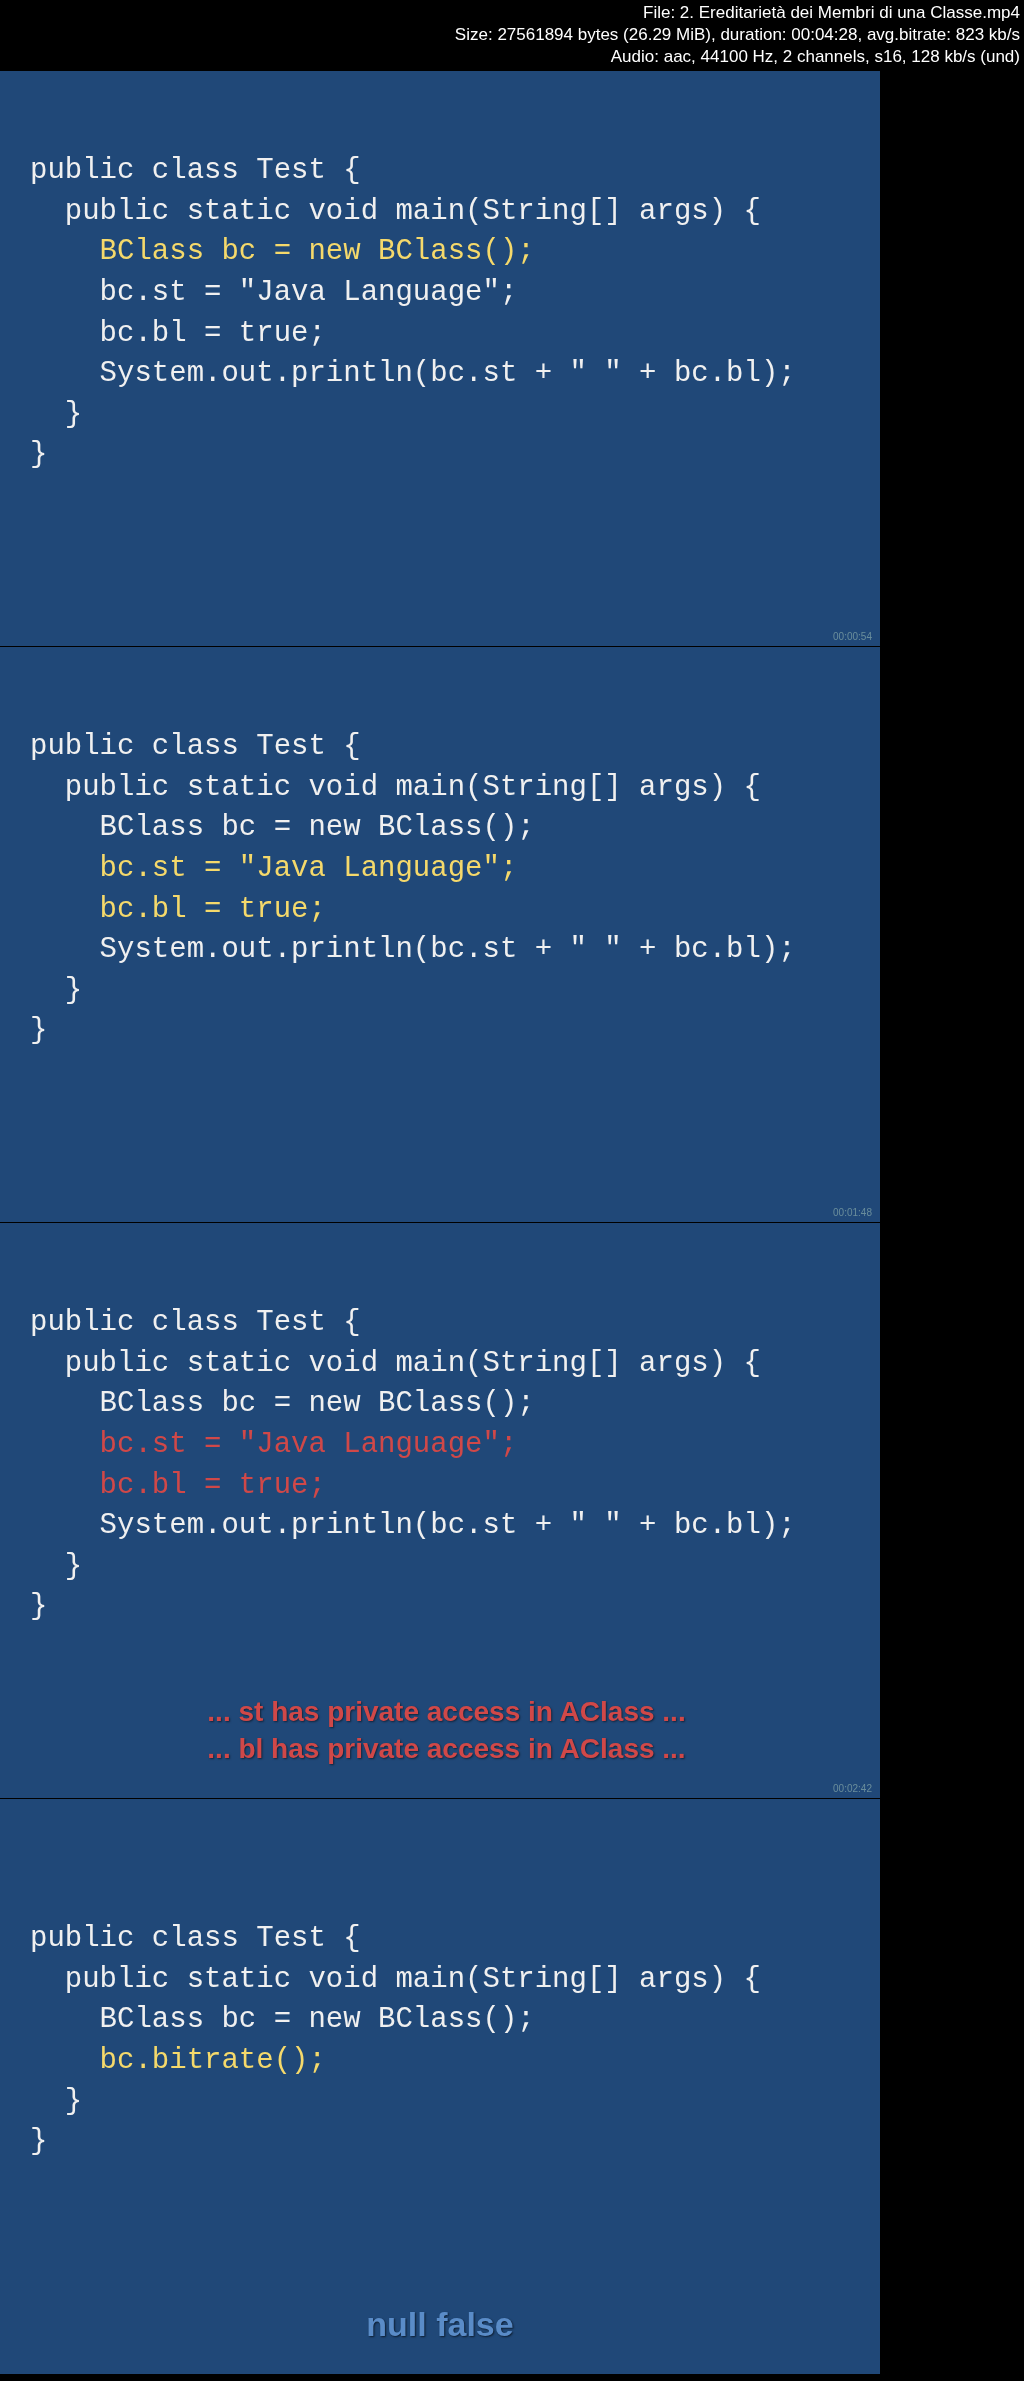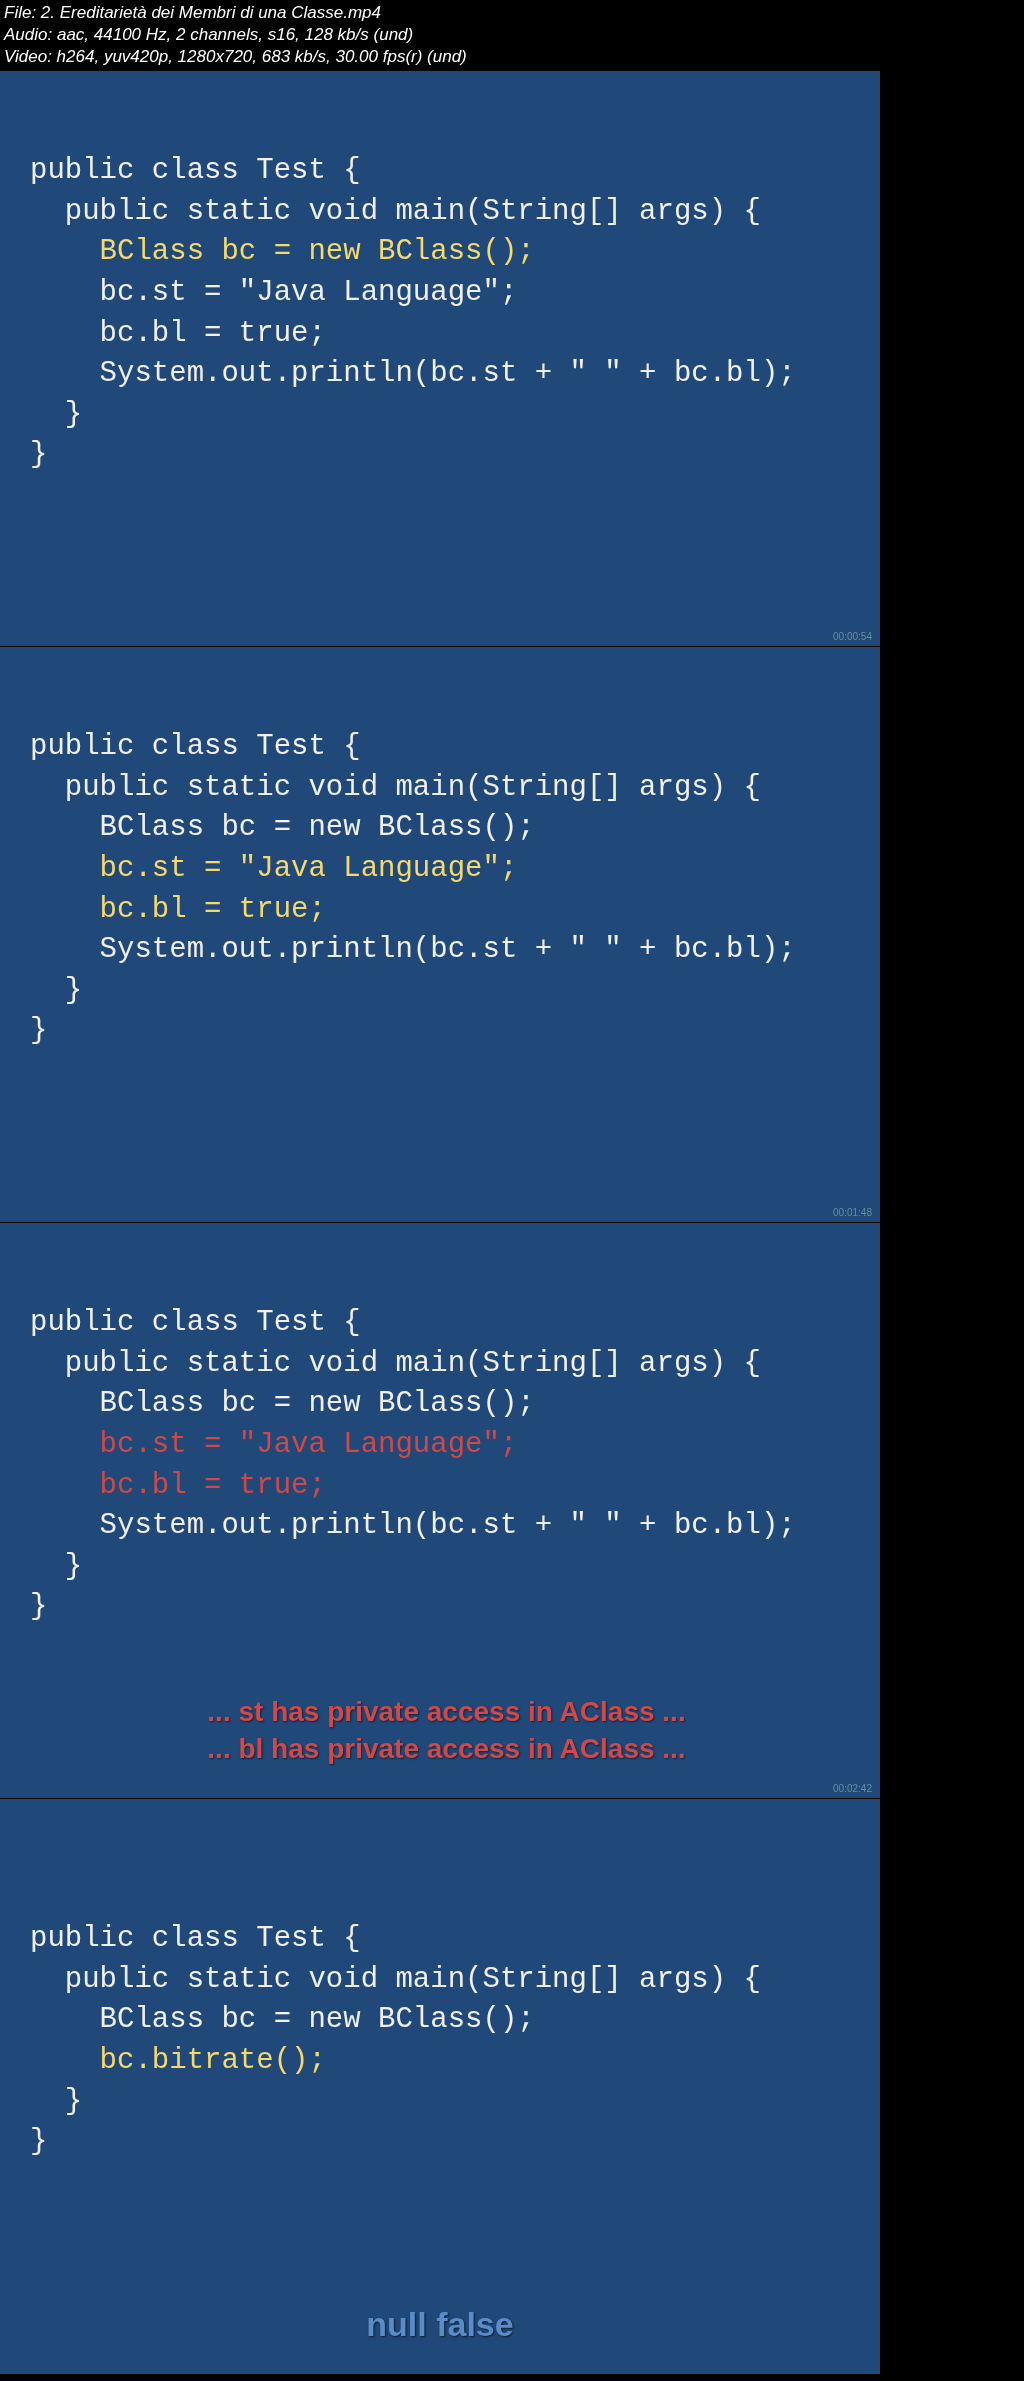--- a/index.html
+++ b/index.html
@@ -5,24 +5,24 @@
   * { margin: 0; padding: 0; box-sizing: border-box; }
   body {
     background: #000;
     font-family: 'Consolas', 'Monaco', 'Courier New', monospace;
     width: 1024px;
   }
   .meta-header {
     background: #000;
     color: #fff;
     font-family: Arial, sans-serif;
-    font-style: italic;
     font-size: 17px;
     line-height: 1.3;
     padding: 2px 4px;
+    text-align: right;
   }
   .meta-header div { white-space: nowrap; }
   .frame {
     background: #204878;
     width: 880px;
     height: 576px;
     position: relative;
     border-top: 1px solid #000;
   }
   .code-block {
@@ -72,22 +72,22 @@
     color: #8aa;
     opacity: 0.7;
   }
   .frame4 .code-block { top: 120px; }
 </style>
 </head>
 <body>
 
 <div class="meta-header">
   <div>File: 2. Ereditarietà dei Membri di una Classe.mp4</div>
+  <div>Size: 27561894 bytes (26.29 MiB), duration: 00:04:28, avg.bitrate: 823 kb/s</div>
   <div>Audio: aac, 44100 Hz, 2 channels, s16, 128 kb/s (und)</div>
-  <div>Video: h264, yuv420p, 1280x720, 683 kb/s, 30.00 fps(r) (und)</div>
 </div>
 
 <div class="frame">
   <div class="code-block"><span>public class Test {</span>
 <span>  public static void main(String[] args) {</span>
 <span class="hl-yellow">    BClass bc = new BClass();</span>
 <span>    bc.st = "Java Language";</span>
 <span>    bc.bl = true;</span>
 <span>    System.out.println(bc.st + " " + bc.bl);</span>
 <span>  }</span>

